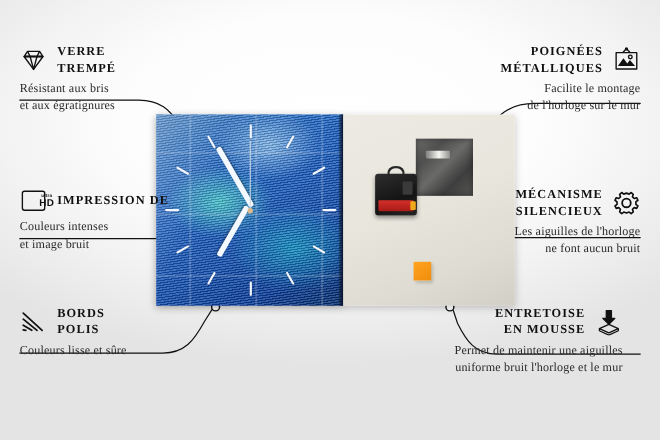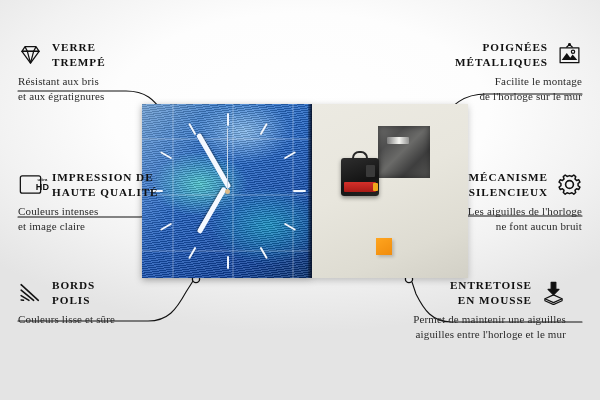--- a/index.html
+++ b/index.html
@@ -185,26 +185,25 @@
         <svg viewBox="0 0 32 32">
           <rect x="3" y="5" width="26" height="22" rx="2.5" fill="none" stroke="currentColor" stroke-width="1.6"></rect>
         </svg>
         <span style="position:absolute;left:12px;top:0;width:100%;height:100%;display:flex;flex-direction:column;align-items:center;justify-content:center;line-height:1;">
           <span style="font-family:'Liberation Sans',sans-serif;font-size:4.2px;font-weight:bold;letter-spacing:.2px;">ultra</span>
           <span style="font-family:'Liberation Sans',sans-serif;font-size:9px;font-weight:bold;letter-spacing:.3px;margin-top:.5px;">HD</span>
         </span>
       </span>
       <span class="f-title">
         <span>IMPRESSION DE</span><br>
-        <span>HAUTE QUALITÉ</span>
       </span>
     </div>
     <div class="f-desc">
       <span>Couleurs intenses</span><br>
-      <span>et image claire</span>
+      <span>et image bruit</span>
     </div>
   </div>
 
   <div class="feature left" style="left:18px; top:278px;">
     <div class="f-head">
       <span class="f-icon">
         <svg viewBox="0 0 32 32">
             <g stroke="currentColor" stroke-width="2" stroke-linecap="round">
           <path d="M4 6 L26 26"></path>
               <path d="M4 13 L20 26"></path>
@@ -279,17 +278,17 @@
             <g stroke="currentColor" stroke-width="1.5" stroke-linejoin="round" fill="none">
           <path d="M13 3 H19 V12 H23 L16 19 L9 12 H13 Z" fill="currentColor"></path>
           <path d="M16 19 L27 24 L16 29 L5 24 Z"></path>
           <path d="M5 24 v2.5 L16 31.5 L27 26.5 V24"></path>
         </g>
           </svg>
       </span>
     </div>
     <div class="f-desc">
       <span>Permet de maintenir une aiguilles</span><br>
-      <span>aiguilles entre l'horloge et le mur</span>
+      <span>uniforme bruit l'horloge et le mur</span>
     </div>
   </div>
 
 </div>
 
 </body></html>

